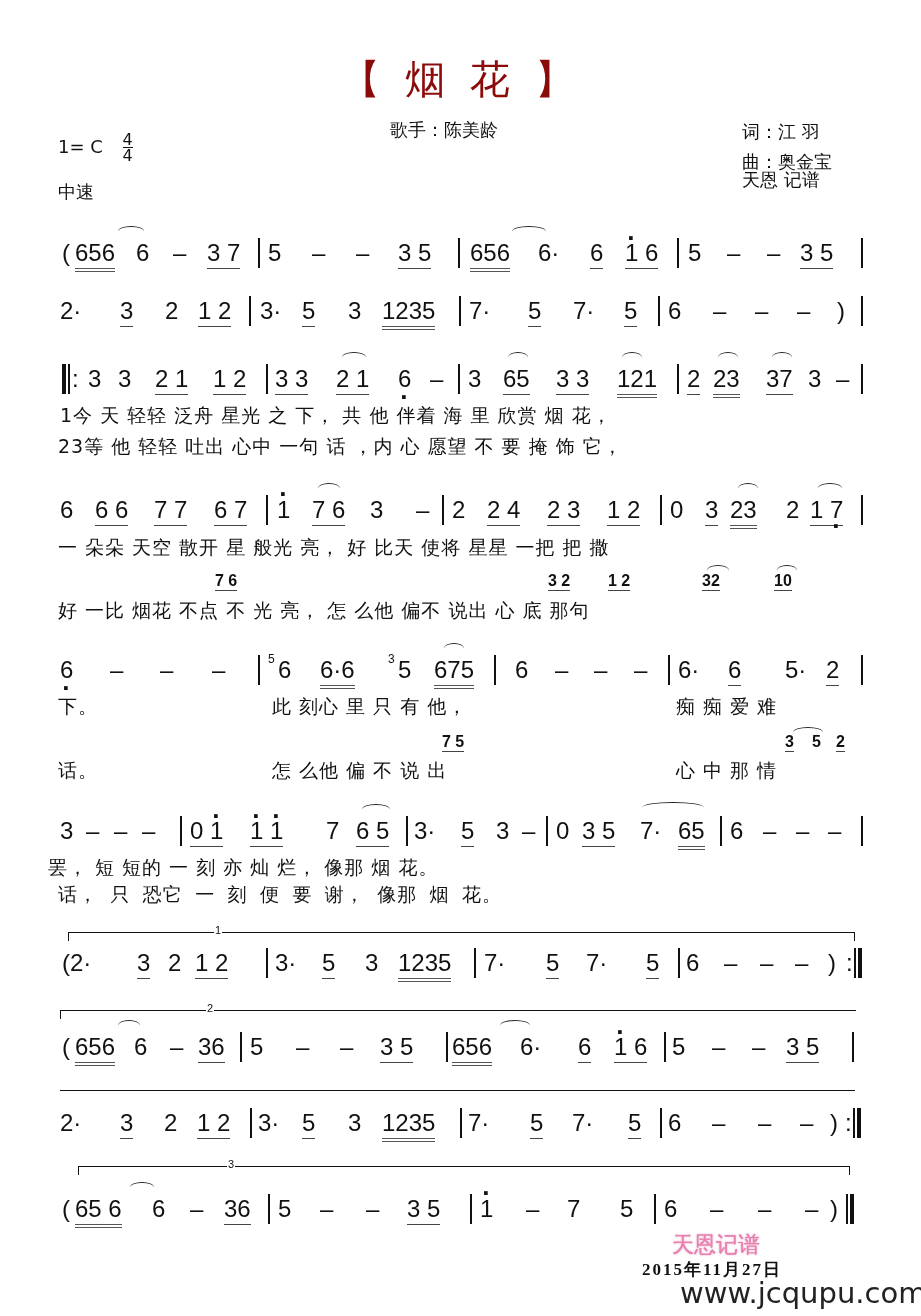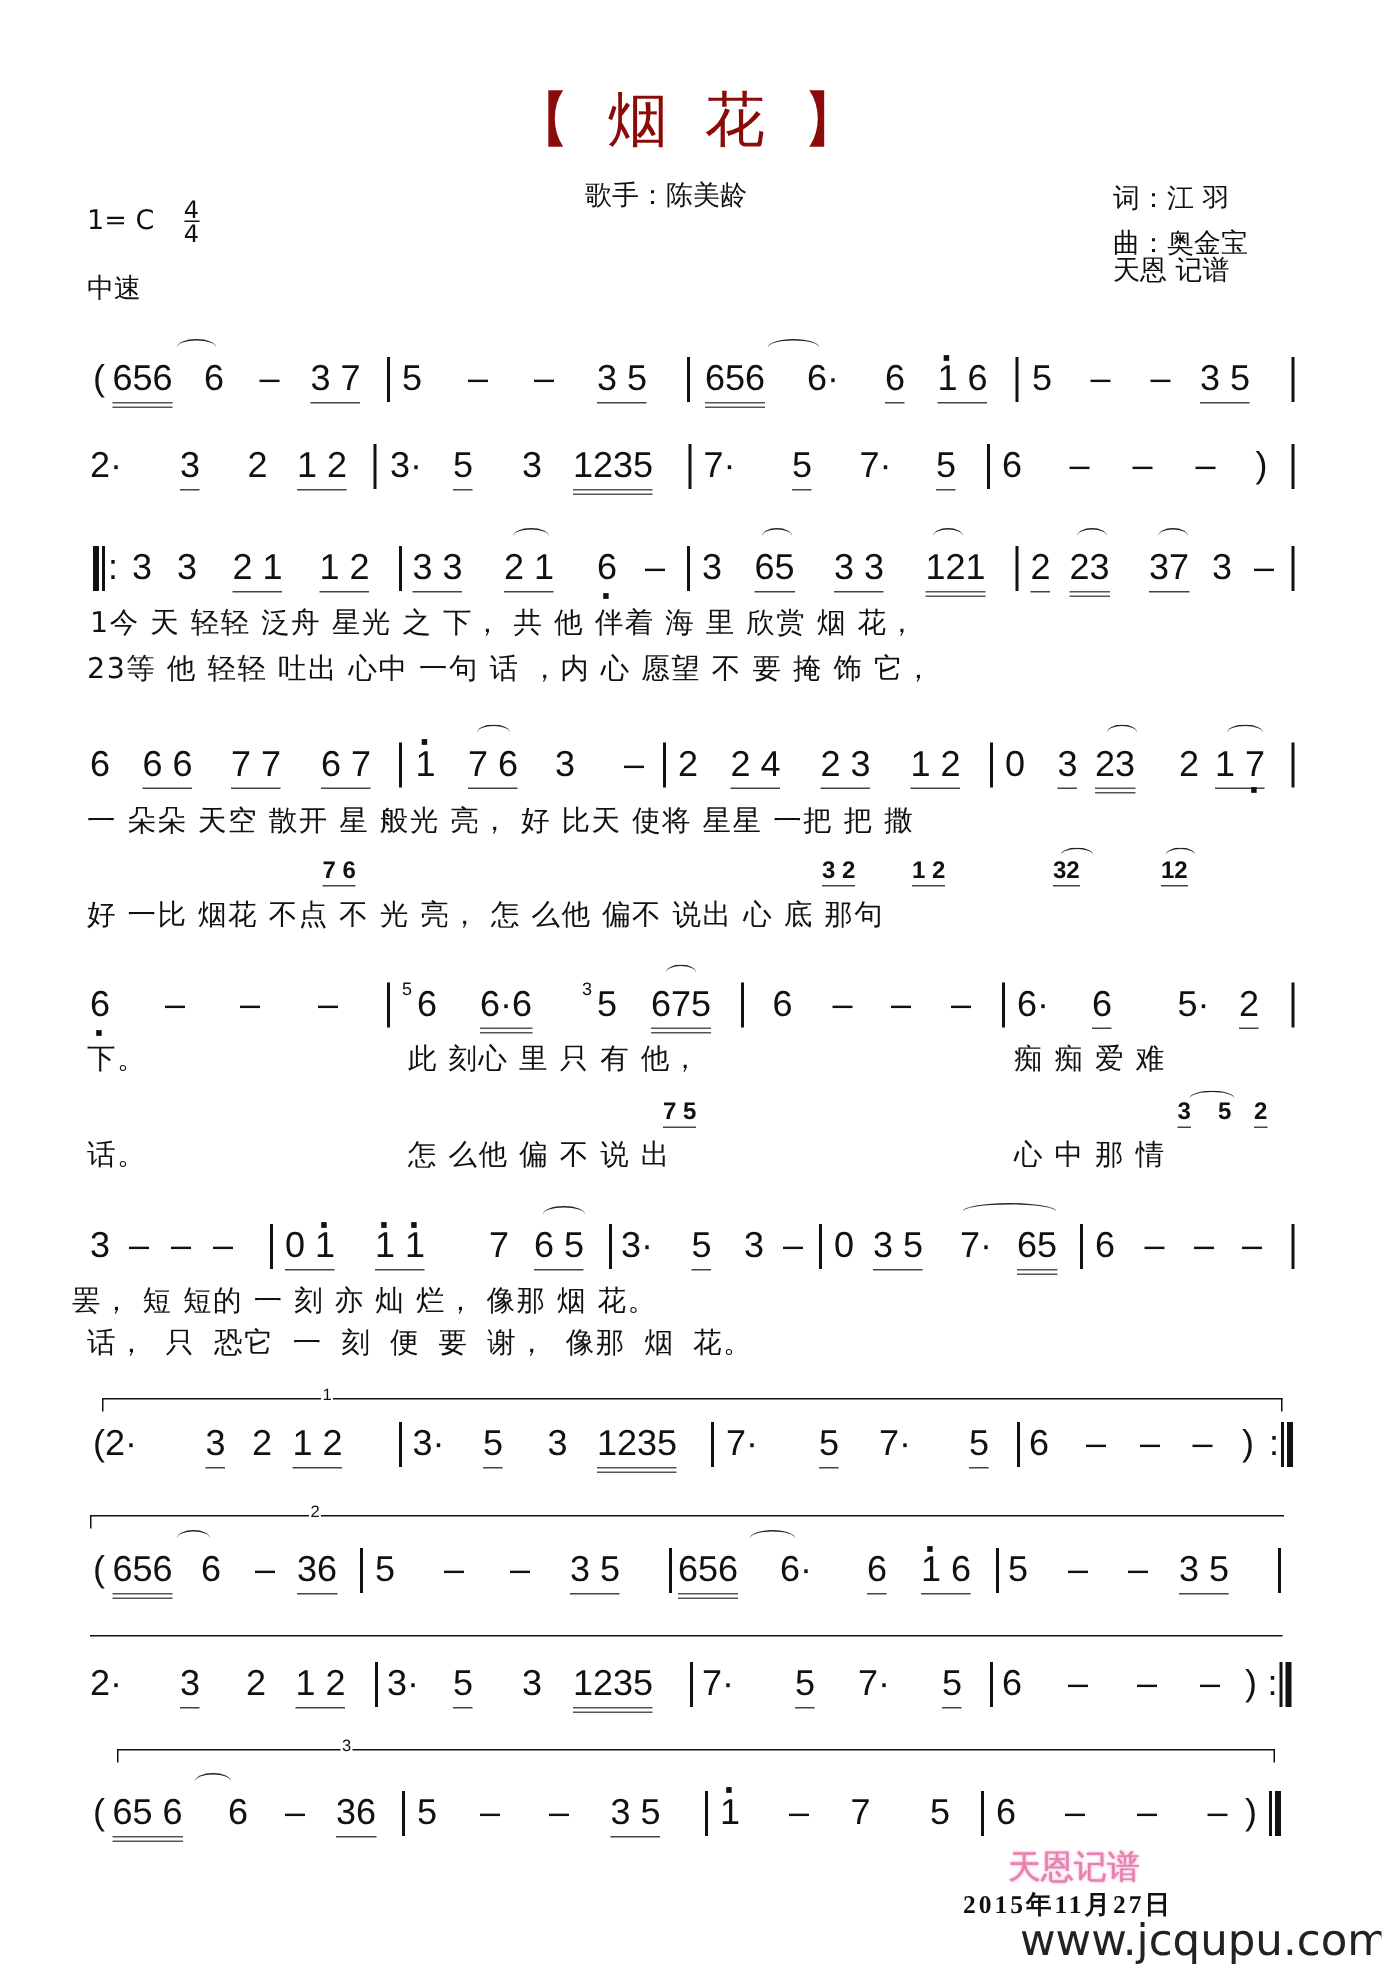--- a/index.html
+++ b/index.html
@@ -159,21 +159,21 @@
   <span class="tok u1" style="left:810px;">1 <span class="dotbelow" style="position:relative;">7</span></span>
   <span class="bar" style="left:861px;"></span>
 </div>
 <div class="lyric" style="left:58px;top:535px;">一 朵朵 天空  散开 星 般光 亮，    好 比天 使将 星星     一把    把 撒</div>
 <div class="small u1" style="left:215px;top:572px;">7 6</div>
 <div class="small u1" style="left:548px;top:572px;">3 2</div>
 <div class="small u1" style="left:608px;top:572px;">1 2</div>
 <div class="slur" style="left:707px;top:565px;width:22px;"></div>
 <div class="small u1" style="left:702px;top:572px;">32</div>
 <div class="slur" style="left:777px;top:565px;width:20px;"></div>
-<div class="small u1" style="left:774px;top:572px;">12</div>
+<div class="small u1" style="left:774px;top:572px;">10</div>
 <div class="lyric" style="left:58px;top:598px;">好 一比 烟花 不点 不  光    亮，    怎 么他 偏不 说出     心      底 那句</div>
 
 <div class="row" style="top:655px;">
   <span class="tok dotbelow" style="left:60px;">6</span>
   <span class="tok" style="left:110px;">–</span>
   <span class="tok" style="left:160px;">–</span>
   <span class="tok" style="left:212px;">–</span>
   <span class="bar" style="left:258px;"></span>
   <span class="grace" style="left:268px;top:-2px;">5</span>
   <span class="tok" style="left:278px;">6</span>

